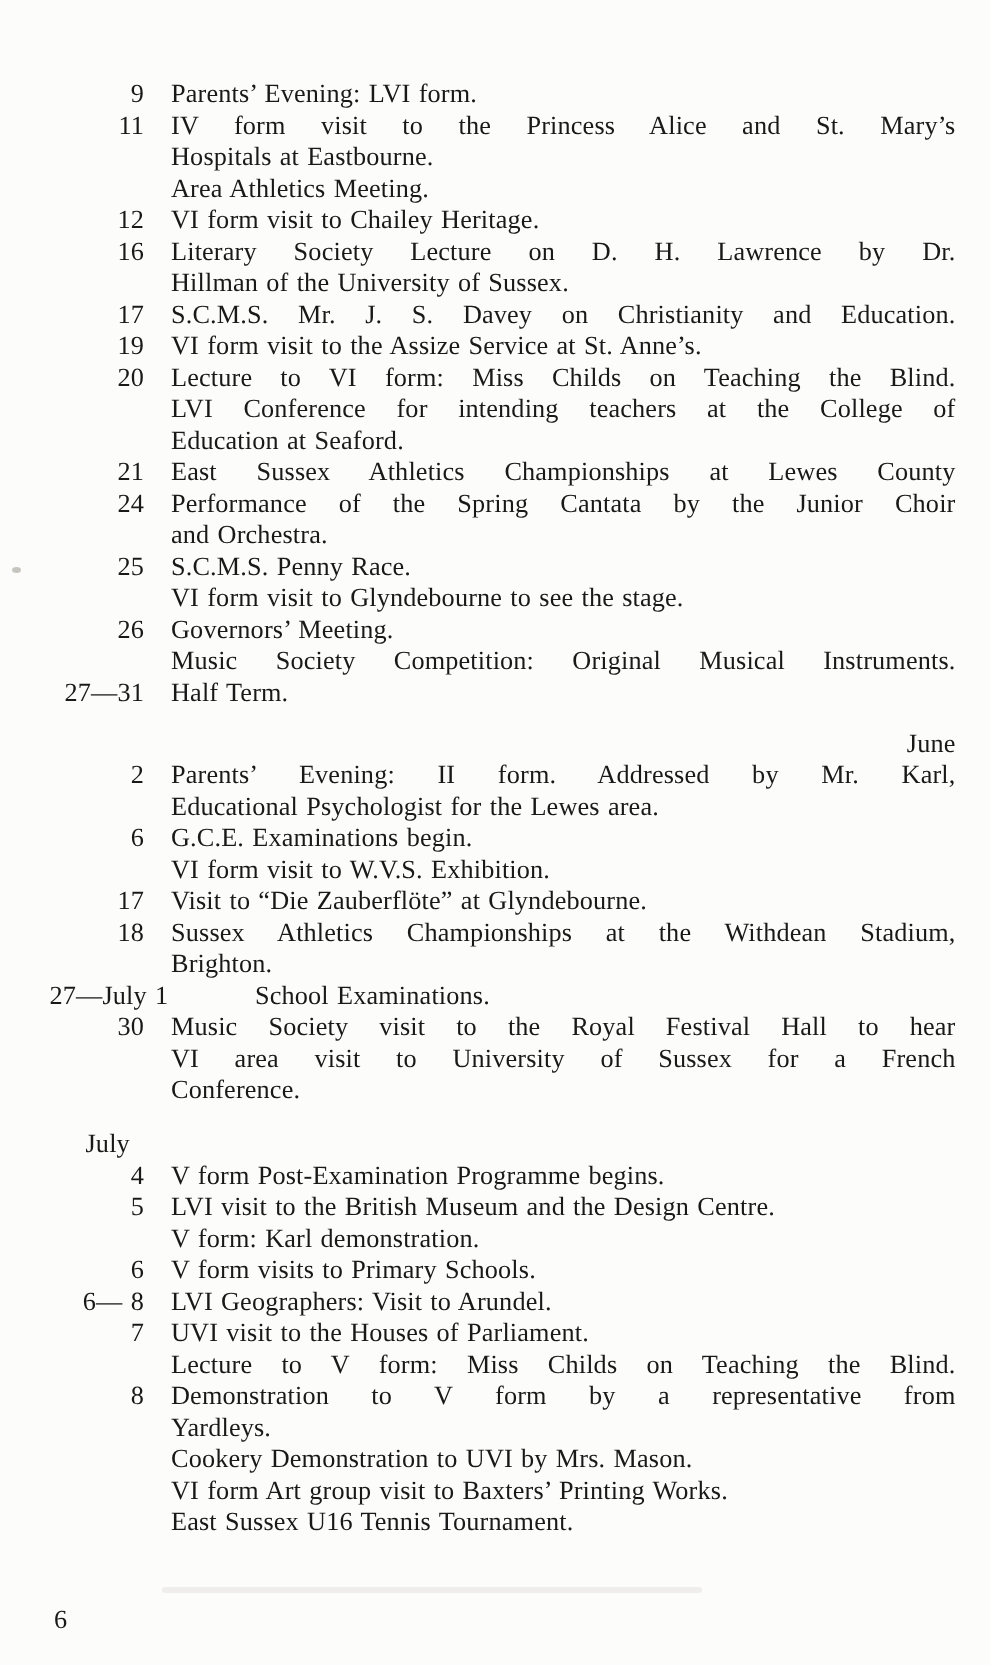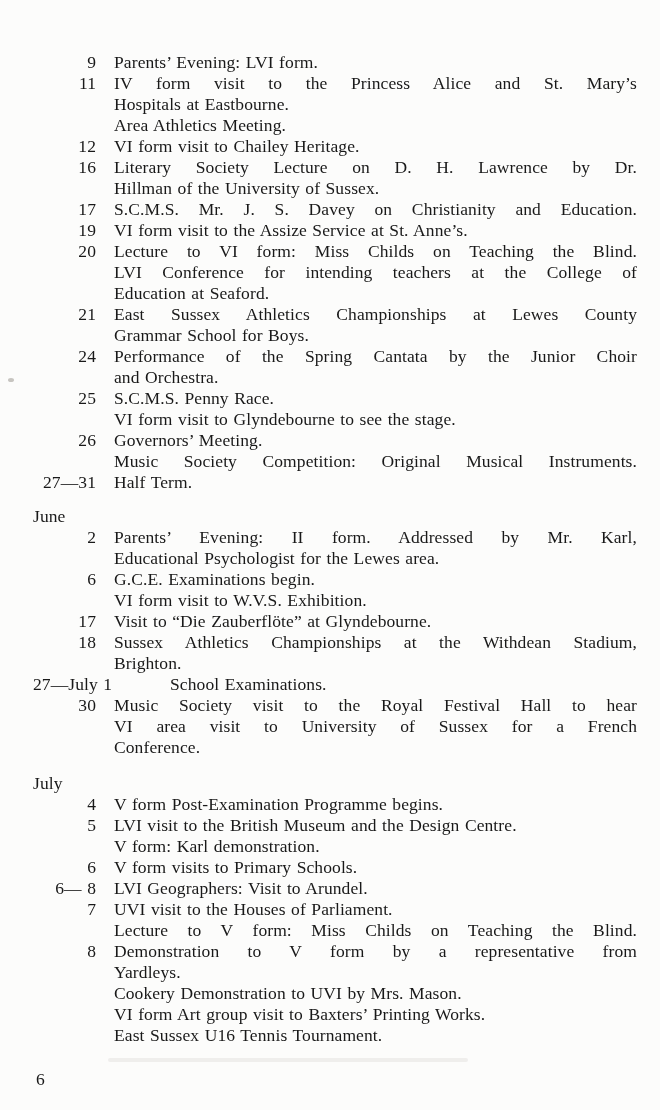--- a/index.html
+++ b/index.html
@@ -27,22 +27,22 @@
   .line { text-align:left; }
   .line.j {
     text-align:justify;
     text-align-last:justify;
     text-justify:inter-word;
   }
   
   .row.special .wdate { width:137px; flex:none; white-space:pre; }
   .row.special .line { flex:1; }
   .month { }
-  .sec-june .month { margin-top:13px; }
-  .sec-july .month { margin-top:15px; }
+  .sec-june .month { margin-top:13px;text-align:right; }
+  .sec-july .month { margin-top:15px;margin-left:24px; }
   .pagenum {
     position:absolute; left:36px; top:1069px;
   }
   .speck {
     position:absolute; left:8px; top:378px;
     width:6px; height:4px; background:#b9b6b2;
     border-radius:50%; opacity:.8;
   }
   .streak {
     position:absolute; left:108px; top:1058px;
@@ -110,21 +110,20 @@
           <span class="date"></span>
           <div class="lines">
             <div class="line j">LVI Conference for intending teachers at the College of</div>
             <div class="line">Education at Seaford.</div>
           </div>
         </div>
         <div class="row">
           <span class="date">21</span>
           <div class="lines">
             <div class="line j">East Sussex Athletics Championships at Lewes County</div>
-            <div class="line">Grammar School for Boys.</div>
           </div>
         </div>
         <div class="row">
           <span class="date">24</span>
           <div class="lines">
             <div class="line j">Performance of the Spring Cantata by the Junior Choir</div>
             <div class="line">and Orchestra.</div>
           </div>
         </div>
         <div class="row">

